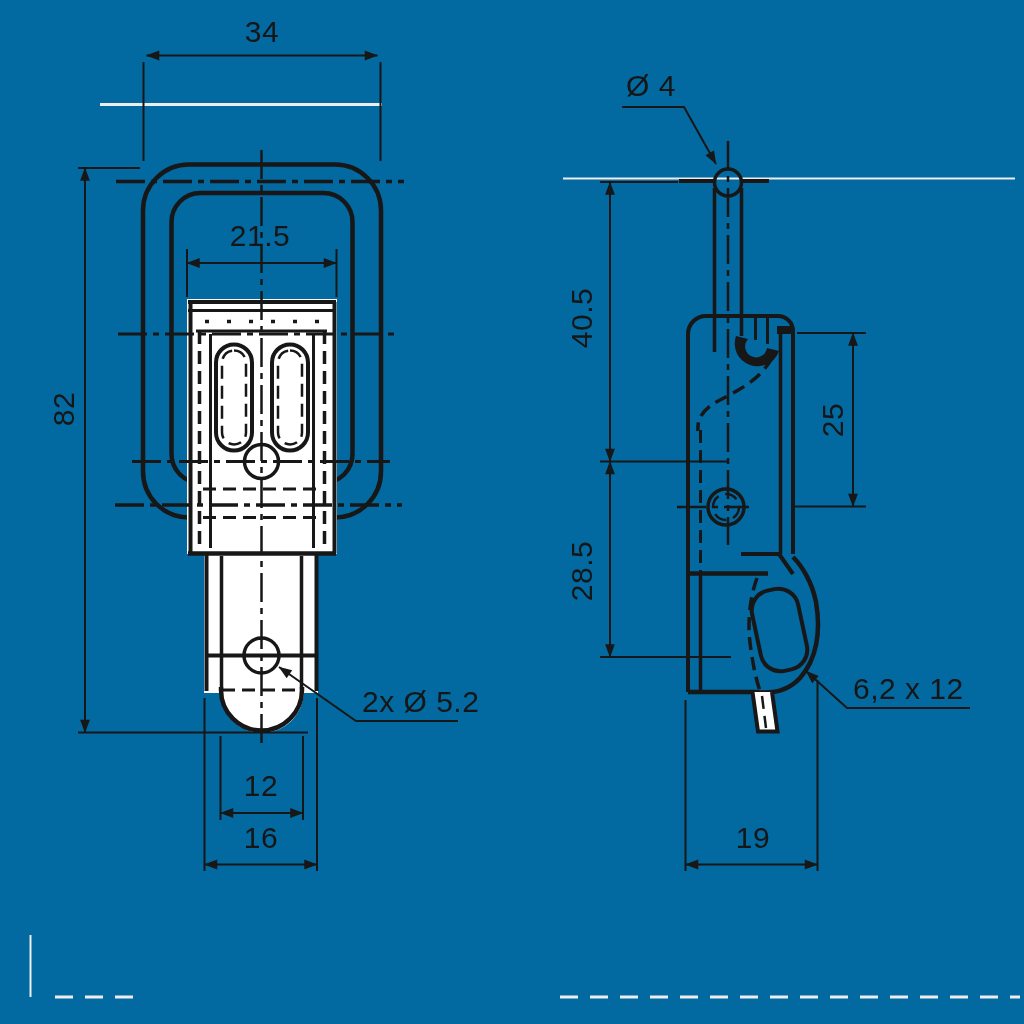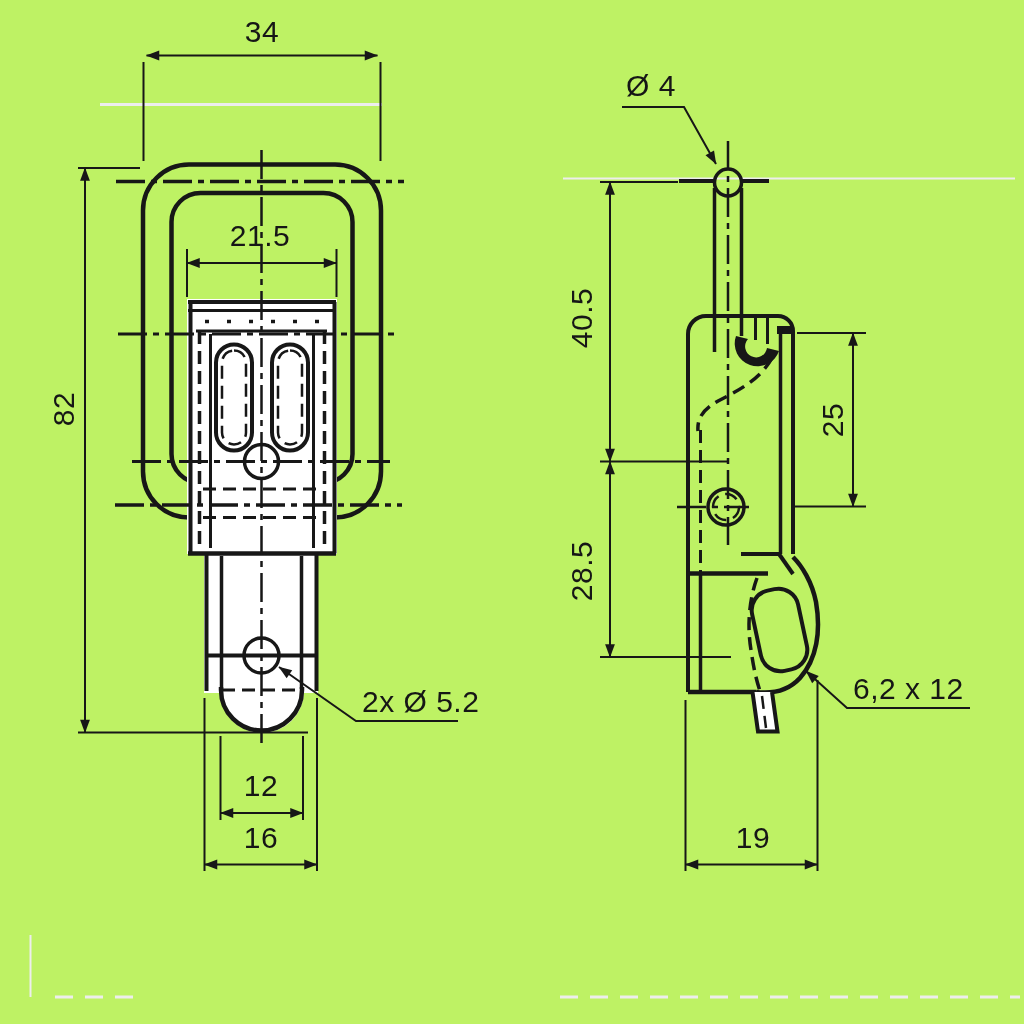--- a/index.html
+++ b/index.html
@@ -1,16 +1,16 @@
 <!DOCTYPE html>
 <html><head>
 <meta charset="utf-8">
 <style>
   html,body{margin:0;padding:0;background:#ffffff;}
-  .stage{width:1024px;height:1024px;position:relative;background:#bef264;overflow:hidden;}
+  .stage{width:1024px;height:1024px;position:relative;background:#0369a1;overflow:hidden;}
   svg{display:block;}
   text{font-family:"Liberation Sans","DejaVu Sans",sans-serif;font-size:30px;fill:#161616;letter-spacing:0.5px;}
   .ink{stroke:#171717;fill:none;}
   .fillw{fill:#ffffff;stroke:none;}
   .cl{stroke:#171717;fill:none;stroke-dasharray:29 6 6 6;}
   .hid{stroke:#171717;fill:none;stroke-dasharray:13 7;}
   .dim{stroke:#171717;fill:none;stroke-width:2;}
   .faint{stroke:#ededed;fill:none;}
 </style>
 </head>

